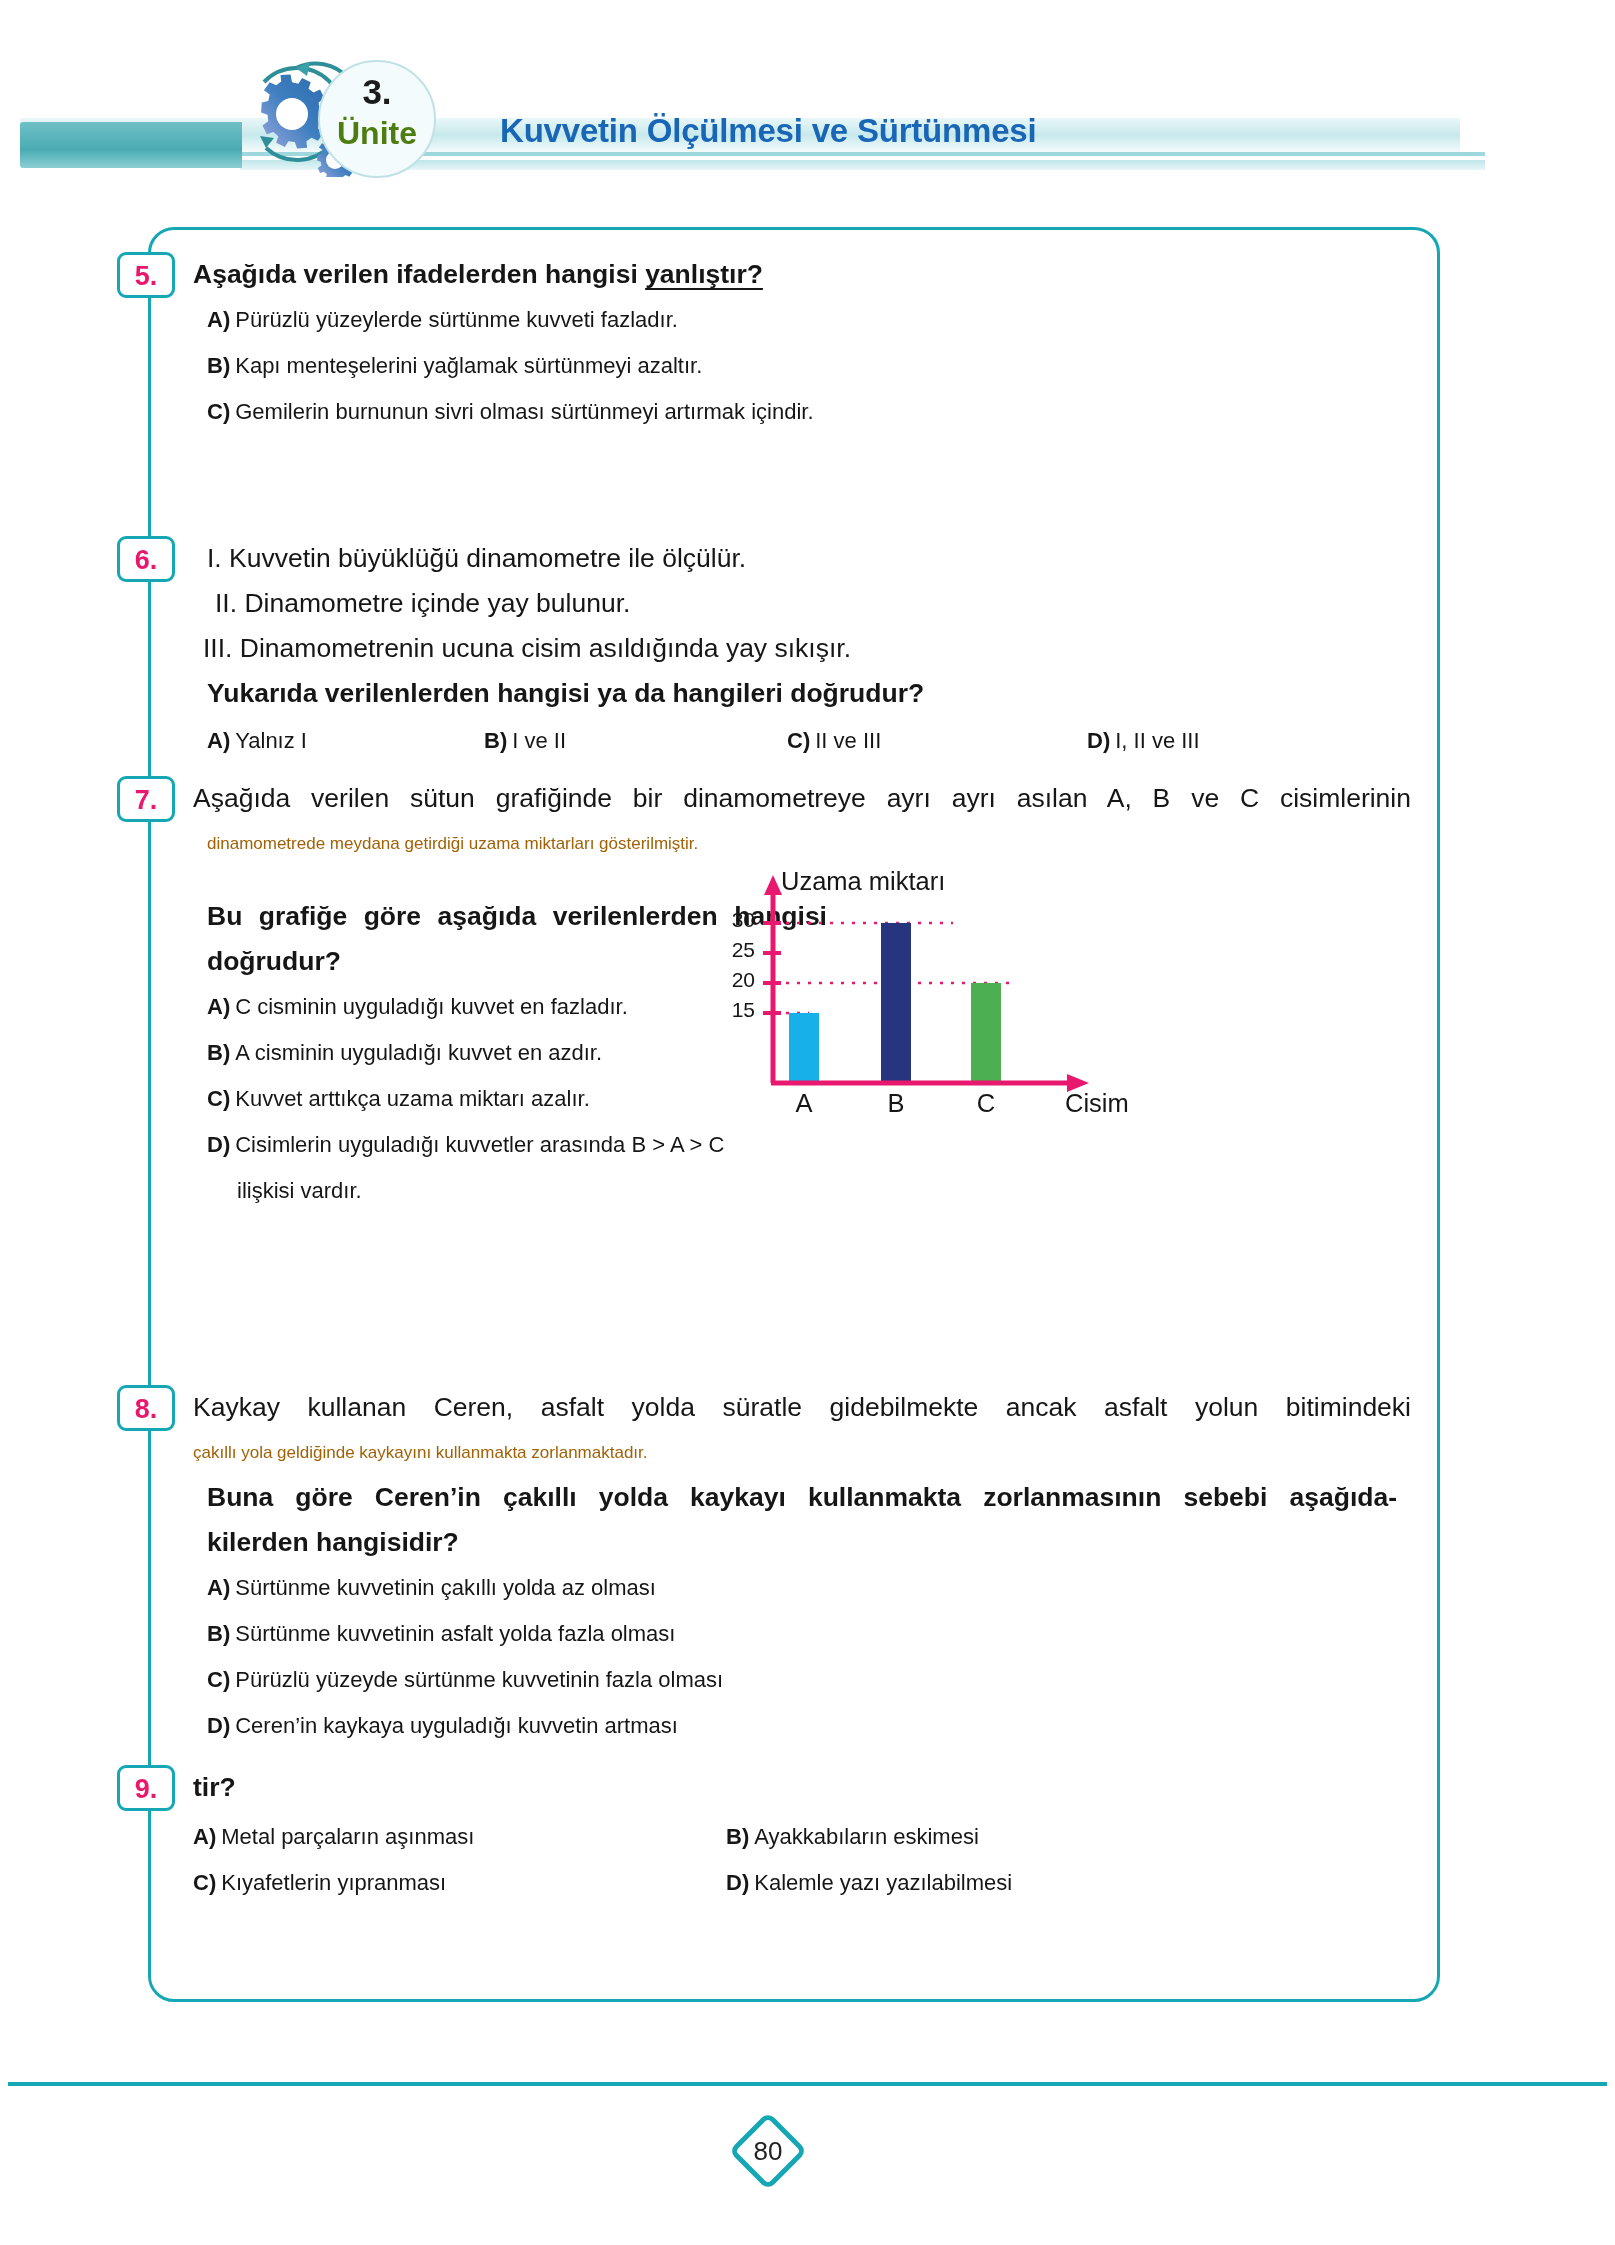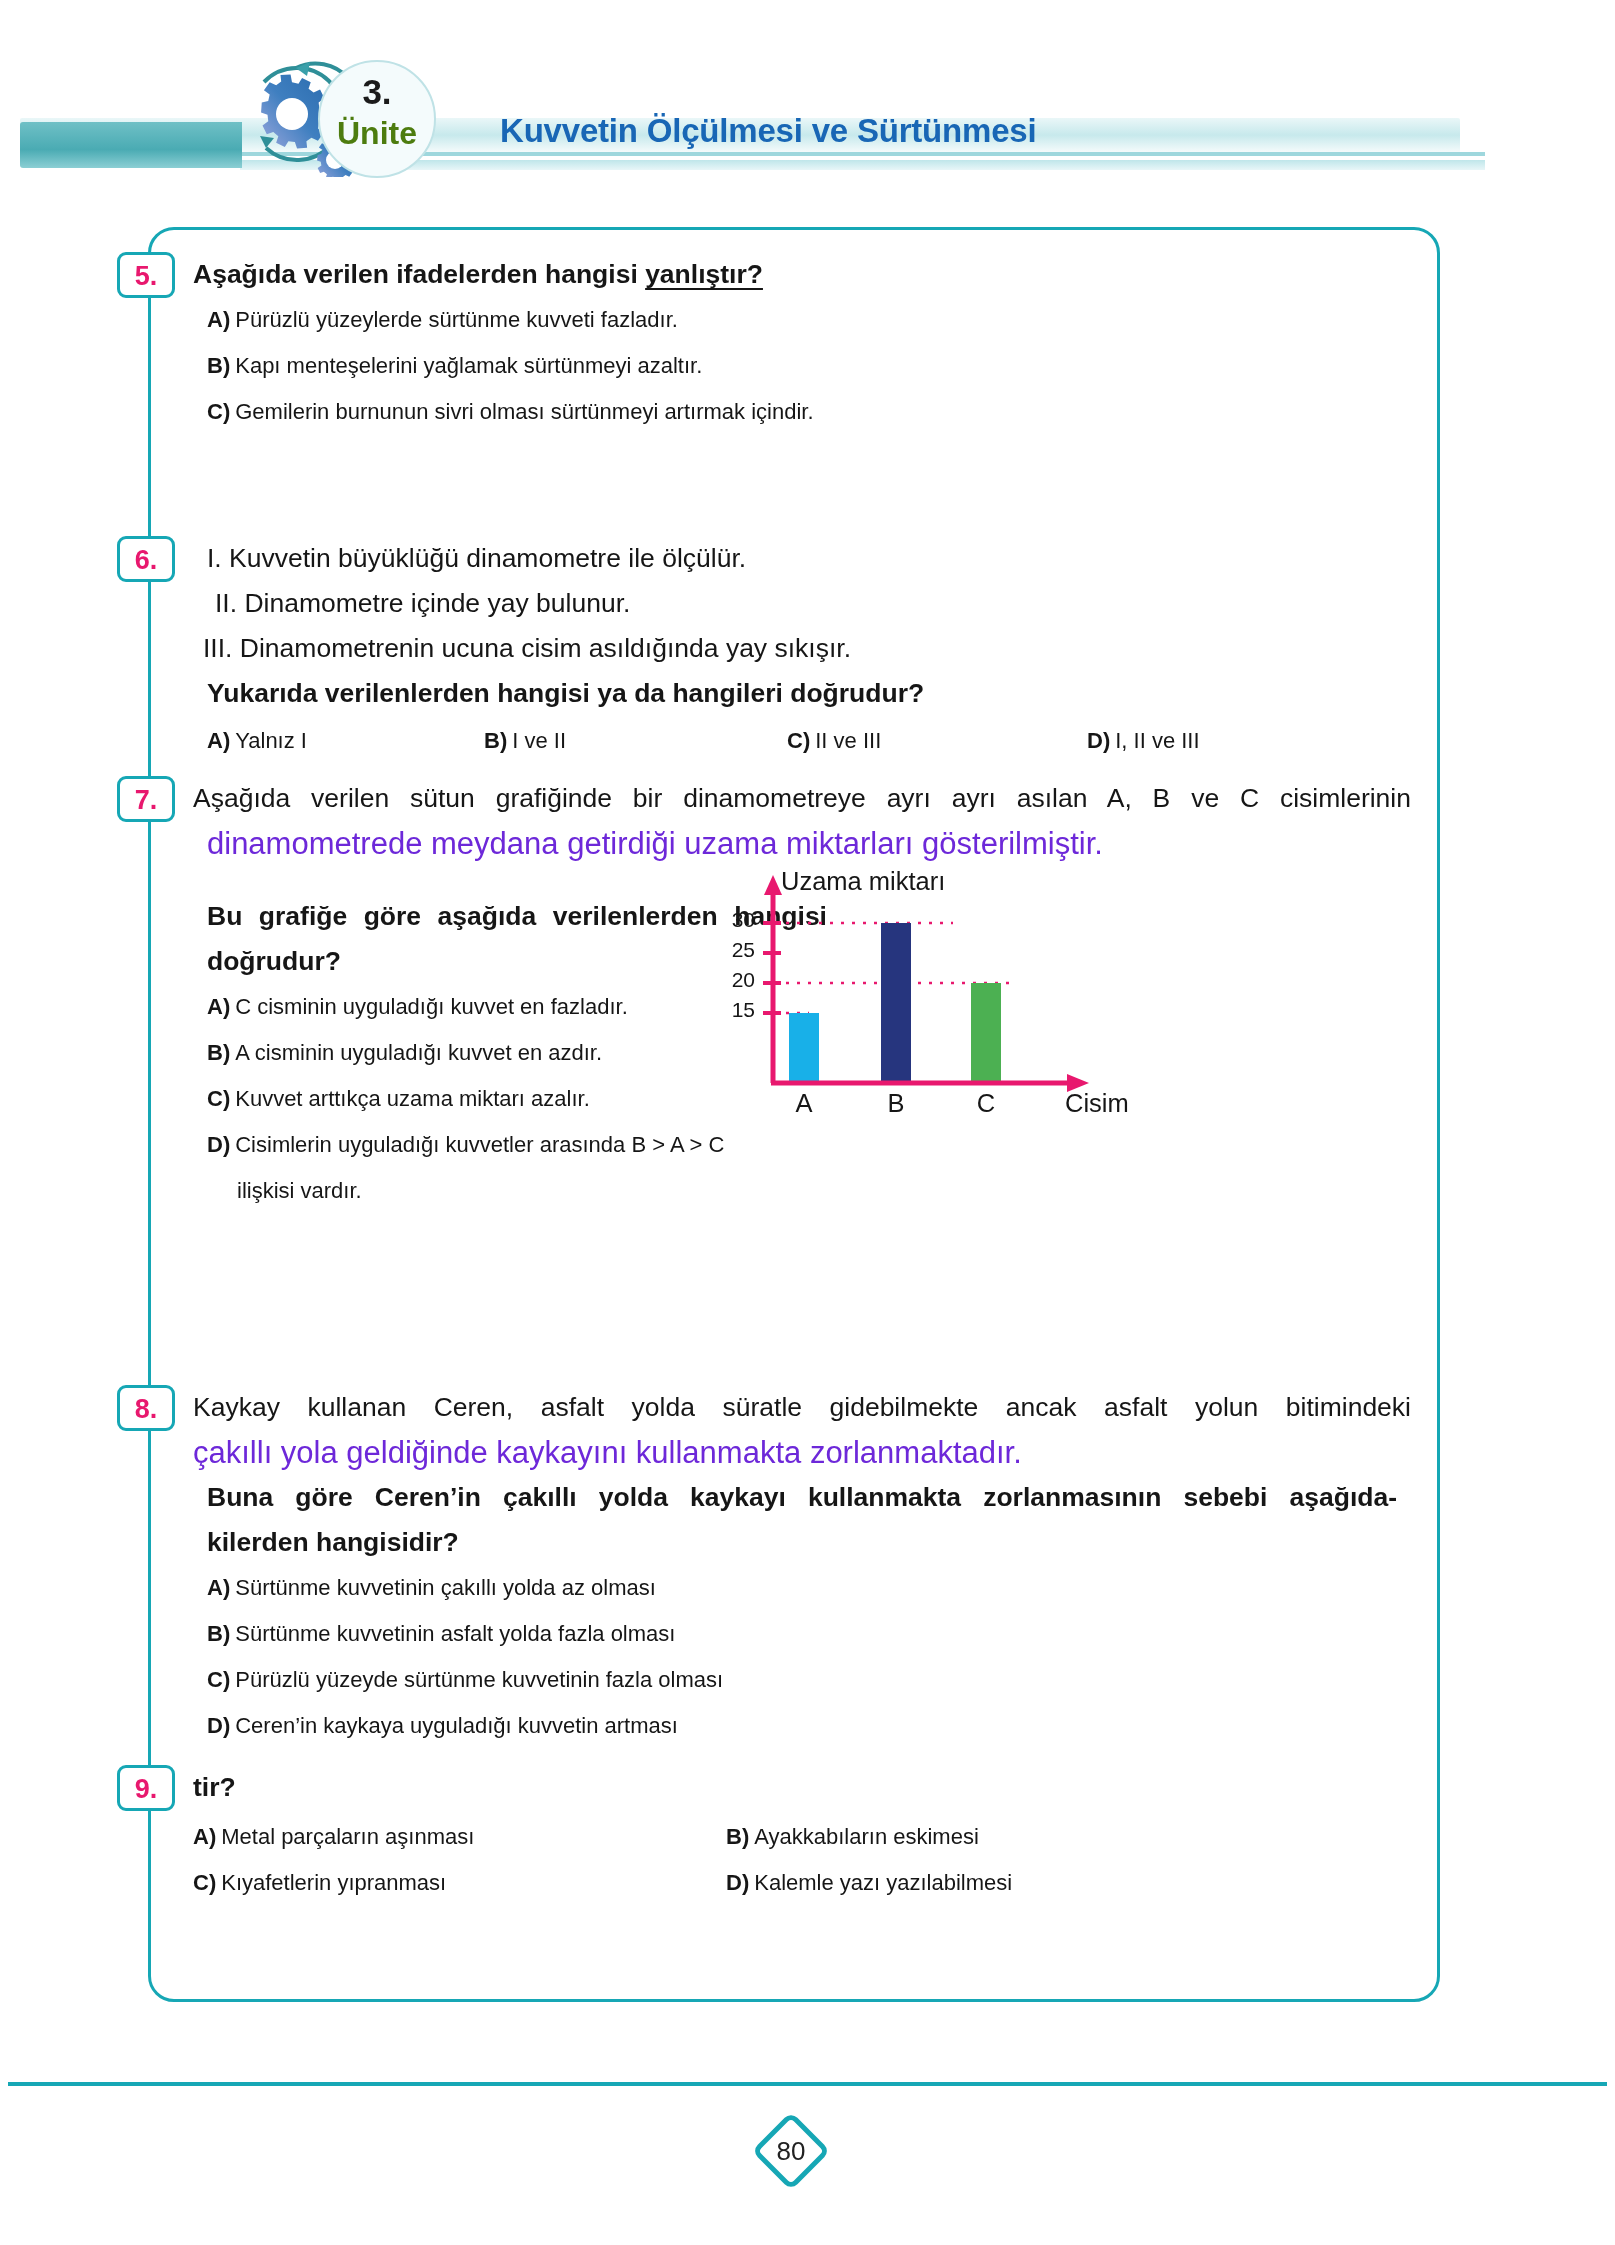--- a/index.html
+++ b/index.html
@@ -162,23 +162,23 @@
   .just {
     text-align: justify;
     text-align-last: justify;
     font-size: 26.5px;
     line-height: 45px;
     color: #161616;
   }
   .just-left {
     text-align: justify;
     text-align-last: left;
-    font-size: 31px;
+    font-size: 17px;
     line-height: 45px;
-    color: #6d28d9;
+    color: #a16207;
   }
 
   .opt-row { position: relative; height: 46px; }
   .opt-col { position: absolute; top: 0; }
 
   
   .chart {
     position: absolute;
     width: 430px;
     height: 330px;
@@ -214,21 +214,21 @@
   .footer-rule {
     position: absolute;
     left: 8px;
     top: 2082px;
     width: 1599px;
     height: 4px;
     background: #16a7b5;
   }
   .page-diamond {
     position: absolute;
-    left: 750px;
+    left: 727px;
     top: 2110px;
     width: 82px;
     height: 82px;
   }
   .page-diamond .dia {
     position: absolute;
     left: 13px; top: 13px;
     width: 56px; height: 56px;
     border: 5px solid #16a7b5;
     border-radius: 9px;

